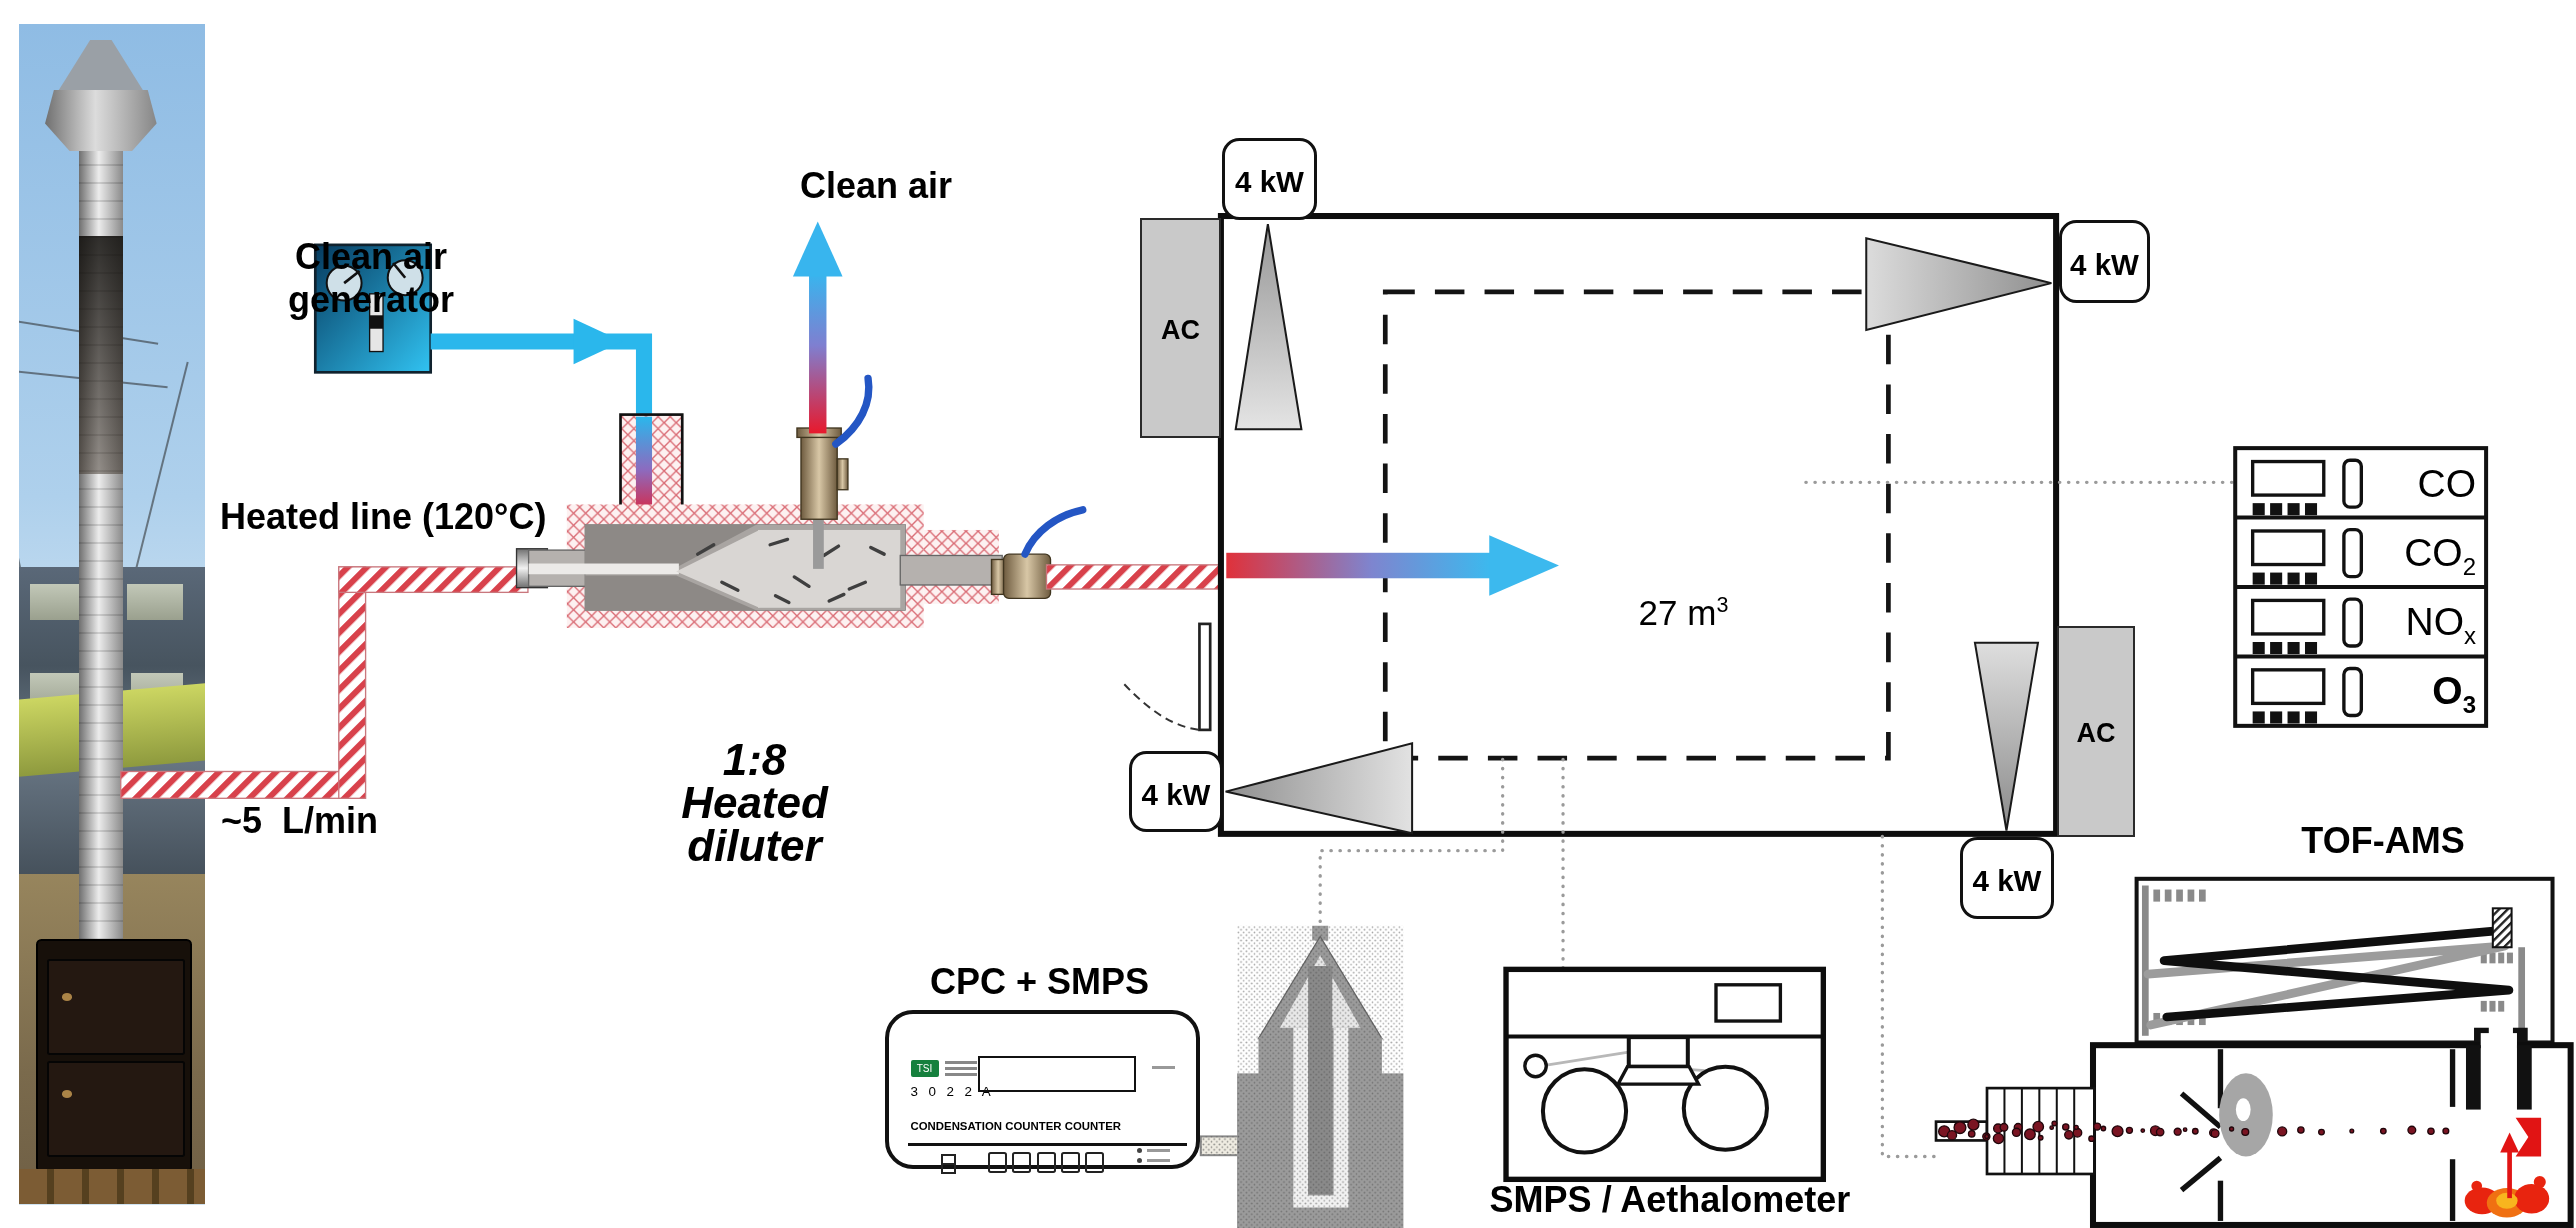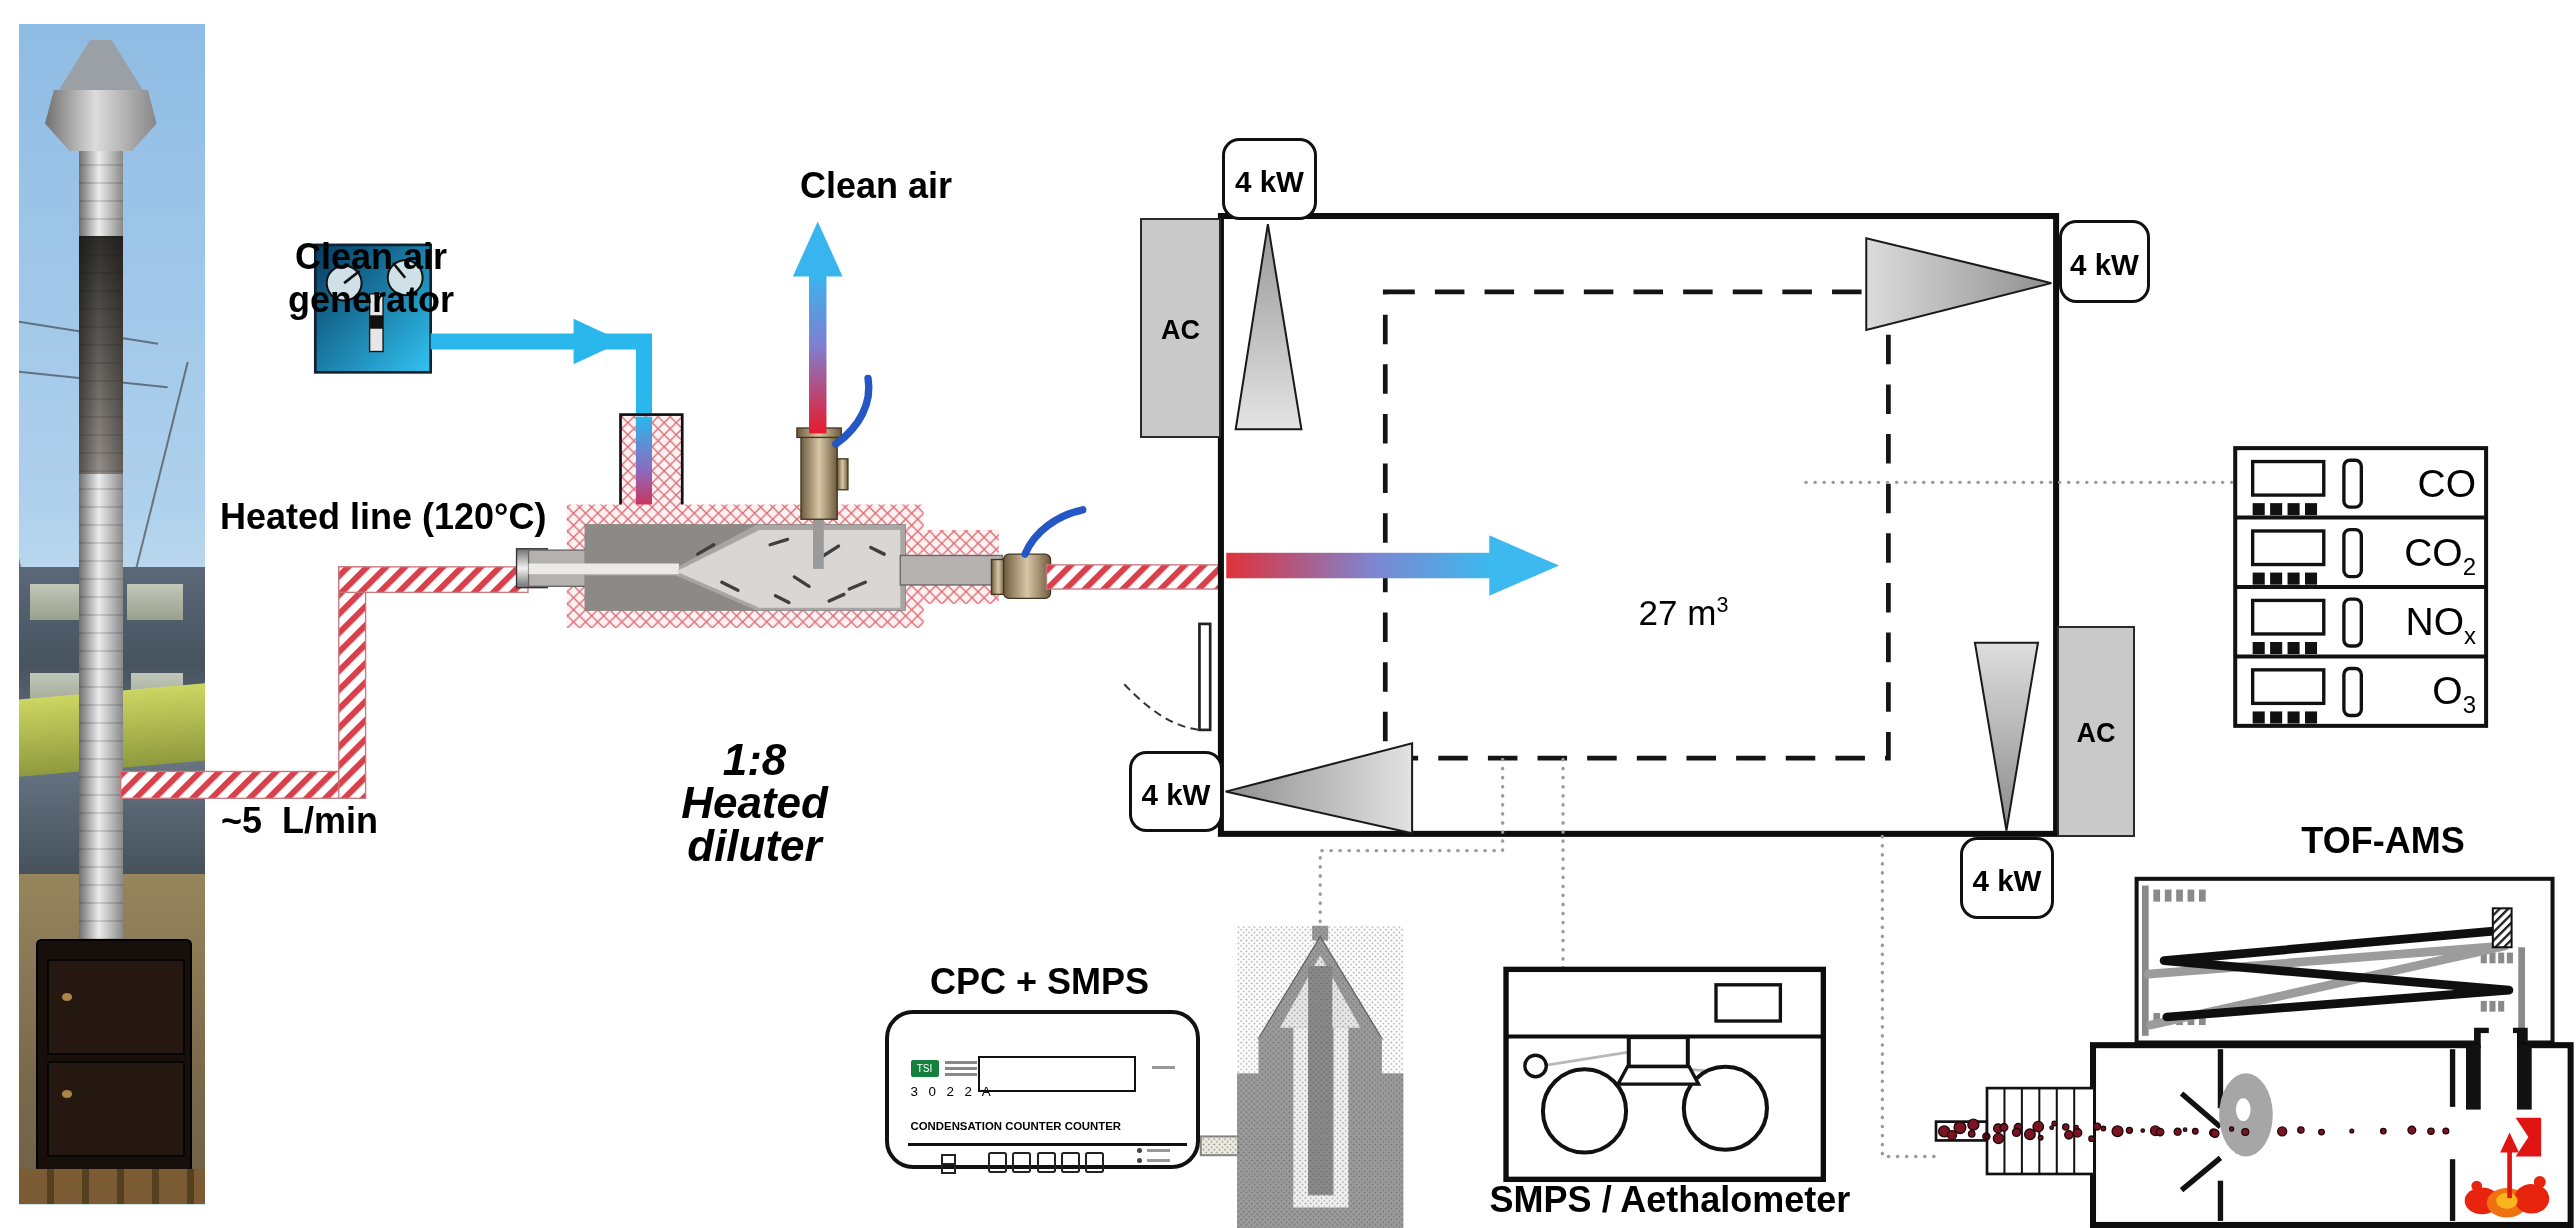--- a/index.html
+++ b/index.html
@@ -444,21 +444,21 @@
   <div class="lbl center" style="left:2059px;top:220px;width:91px;height:83px;line-height:83px;font-size:29.5px;background:#fff;border:3.4px solid #111;border-radius:17.4px;box-sizing:border-box;">4 kW</div>
   <div class="lbl center" style="left:1129px;top:751px;width:94px;height:81px;line-height:81px;font-size:29.5px;background:#fff;border:3.4px solid #111;border-radius:17.4px;box-sizing:border-box;">4 kW</div>
   <div class="lbl center" style="left:1960px;top:837px;width:94px;height:82px;line-height:82px;font-size:29.5px;background:#fff;border:3.4px solid #111;border-radius:17.4px;box-sizing:border-box;">4 kW</div>
 
   <div class="lbl center" style="left:1140px;top:218px;width:81px;height:220px;line-height:220px;font-size:27px;background:#c9c9c9;border:2.7px solid #2a2a2a;box-sizing:border-box;">AC</div>
   <div class="lbl center" style="left:2057px;top:626px;width:78px;height:211px;line-height:211px;font-size:27px;background:#c9c9c9;border:2.7px solid #2a2a2a;box-sizing:border-box;">AC</div>
 
   <div class="lbl" style="left:2367px;top:462px;width:109px;text-align:right;font-size:39px;font-weight:400;"><span>CO</span><sub style="font-size:24px;"></sub></div>
   <div class="lbl" style="left:2367px;top:531px;width:109px;text-align:right;font-size:39px;font-weight:400;"><span>CO</span><sub style="font-size:24px;">2</sub></div>
   <div class="lbl" style="left:2367px;top:600px;width:109px;text-align:right;font-size:39px;font-weight:400;"><span>NO</span><sub style="font-size:24px;">x</sub></div>
-  <div class="lbl" style="left:2367px;top:669px;width:109px;text-align:right;font-size:39px;font-weight:400;"><span>O</span><sub style="font-size:24px;">3</sub></div>
+  <div class="lbl" style="left:2367px;top:669px;width:109px;text-align:right;font-size:39px;font-weight:700;"><span>O</span><sub style="font-size:24px;">3</sub></div>
 
   <div class="lbl center" style="left:2249px;top:820px;width:268px;font-size:36px;">TOF-AMS</div>
   <div class="lbl center" style="left:892px;top:961px;width:295px;font-size:36px;">CPC + SMPS</div>
   <div class="lbl center" style="left:1422px;top:1179px;width:496px;font-size:36px;">SMPS / Aethalometer</div>
 
   <div class="abs" style="left:885px;top:1010px;width:315px;height:159px;background:#fff;border:4px solid #111;border-radius:28px;box-sizing:border-box;">
     <div class="abs" style="left:21.5px;top:46px;width:28px;height:17.4px;background:#15803d;color:#fff;font-size:10px;font-weight:400;text-align:center;line-height:17.4px;border-radius:2px;">TSI</div>
     <div class="abs" style="left:56px;top:47px;width:32px;height:3.4px;background:#888;"></div>
     <div class="abs" style="left:56px;top:53px;width:32px;height:3.4px;background:#888;"></div>
     <div class="abs" style="left:56px;top:59px;width:32px;height:3.4px;background:#888;"></div>

